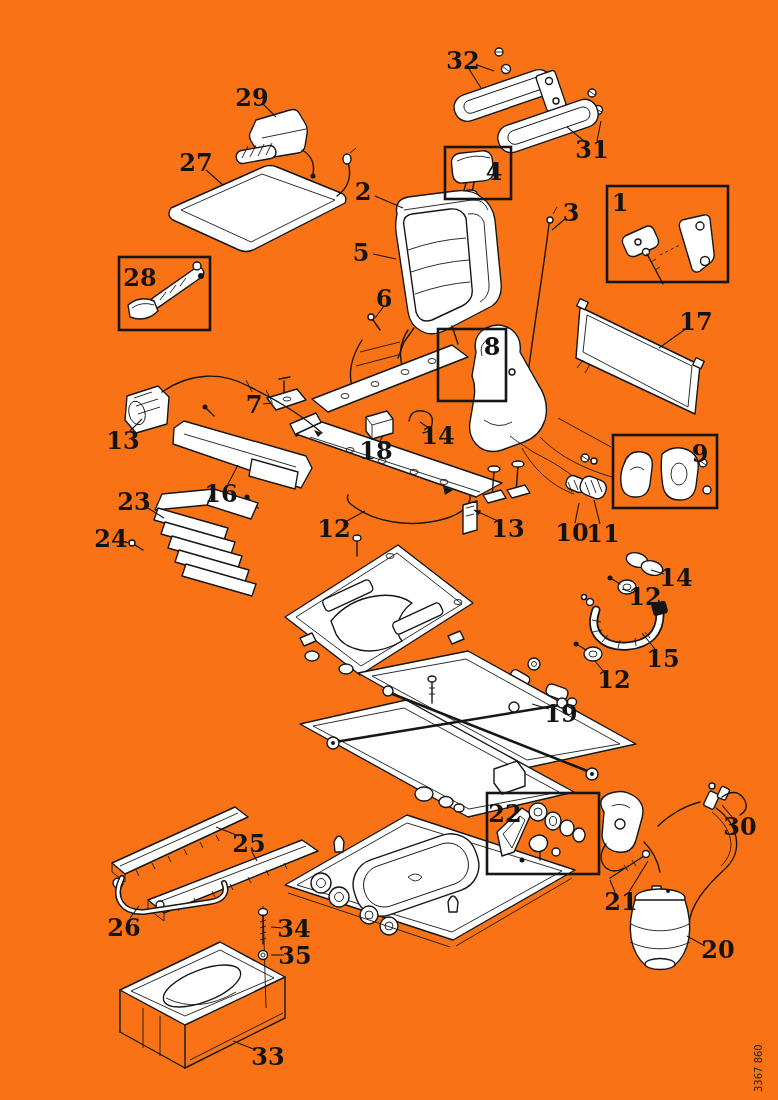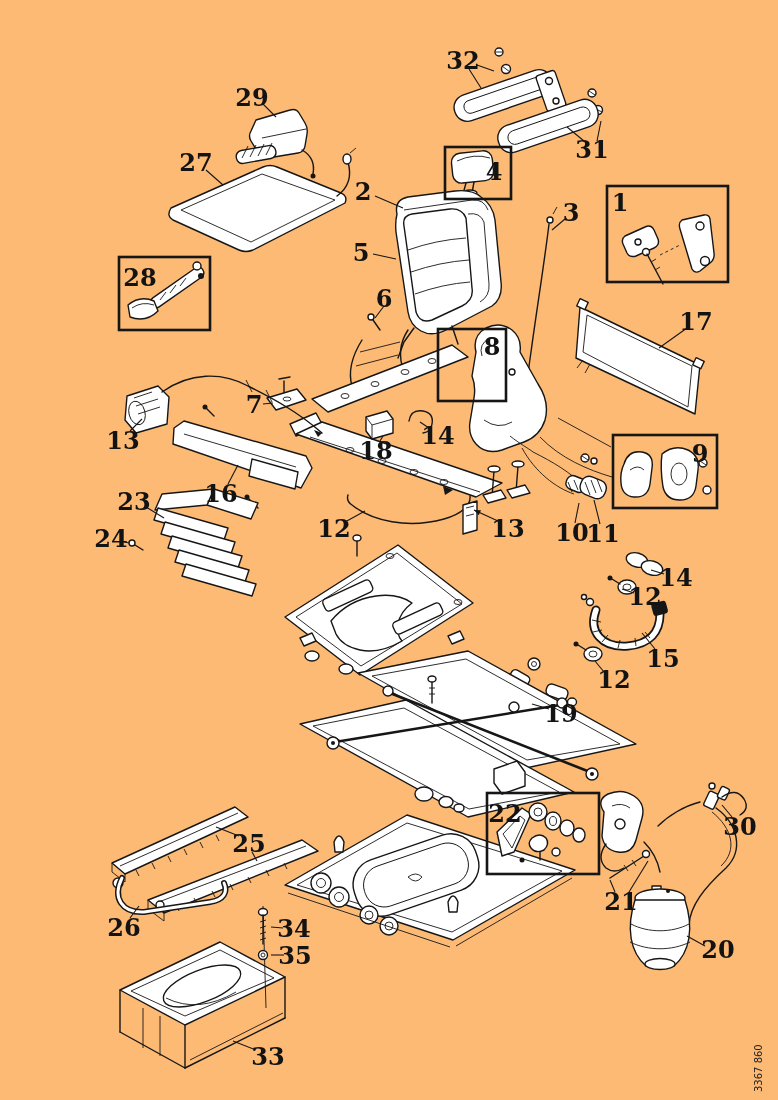--- a/index.html
+++ b/index.html
@@ -1,16 +1,16 @@
 <!DOCTYPE html>
 <html><head>
 <meta charset="utf-8">
 <style>
   html,body{margin:0;padding:0;background:#fff;}
-  .stage{position:relative;width:778px;height:1100px;background:#fdba74;overflow:hidden;text-align:center;}
+  .stage{position:relative;width:778px;height:1100px;background:#f97316;overflow:hidden;text-align:center;}
   svg{display:block;}
   svg .ln{stroke:#161616;stroke-width:1.4;fill:none;stroke-linecap:round;stroke-linejoin:round;}
   svg .fw{stroke:#161616;stroke-width:1.4;fill:#ffffff;stroke-linejoin:round;}
   svg .thin{stroke:#161616;stroke-width:0.9;fill:none;}
   svg .thick{stroke:#161616;stroke-width:2.6;fill:none;}
   svg .dk{fill:#161616;stroke:none;}
   text.callout{font-family:"DejaVu Serif","Liberation Serif",serif;font-weight:bold;font-size:24px;fill:#131313;}
   text.footer{font-family:"DejaVu Sans","Liberation Sans",sans-serif;font-size:10px;fill:#222;}
 </style>
 </head>

